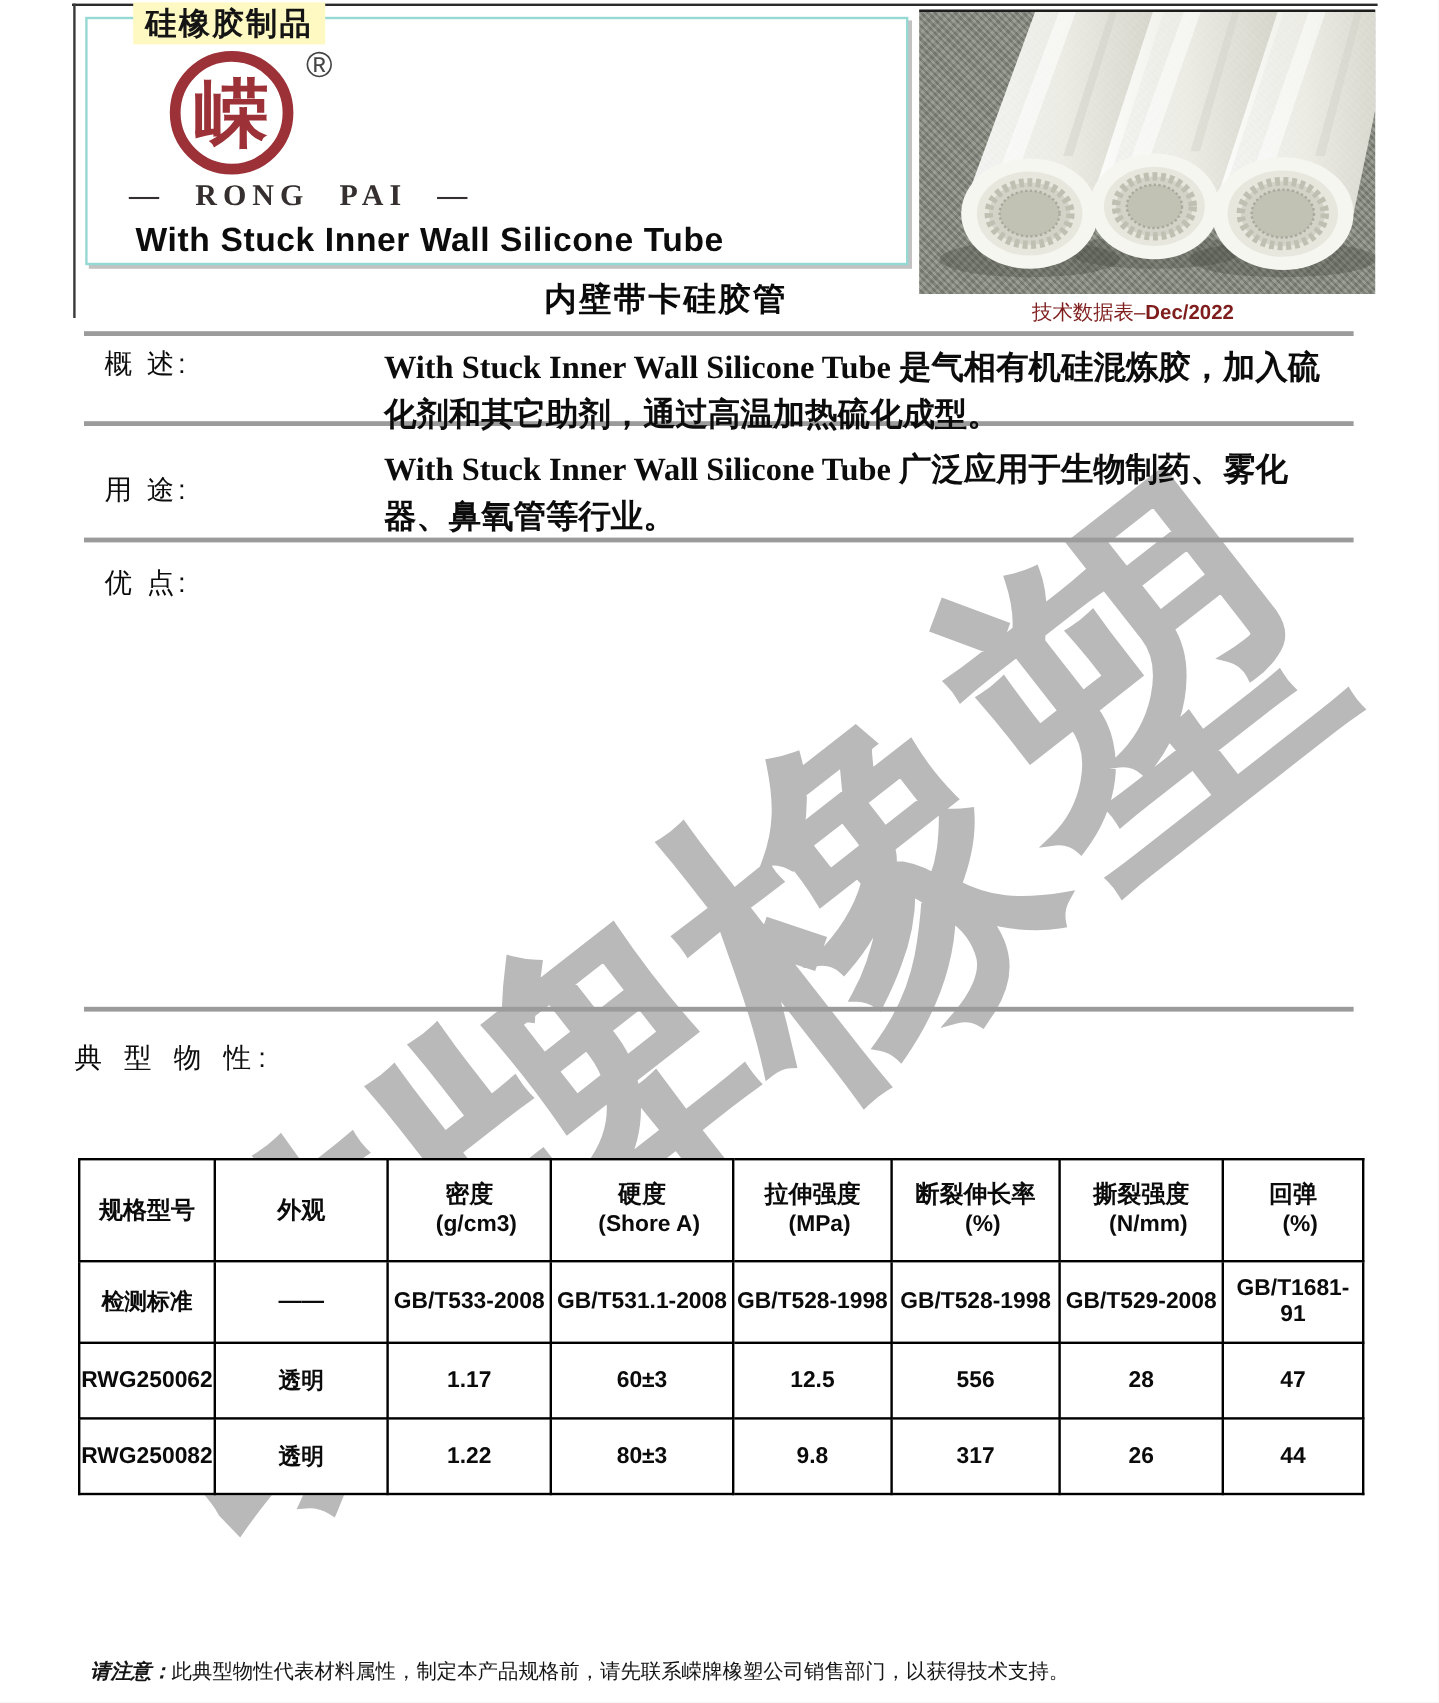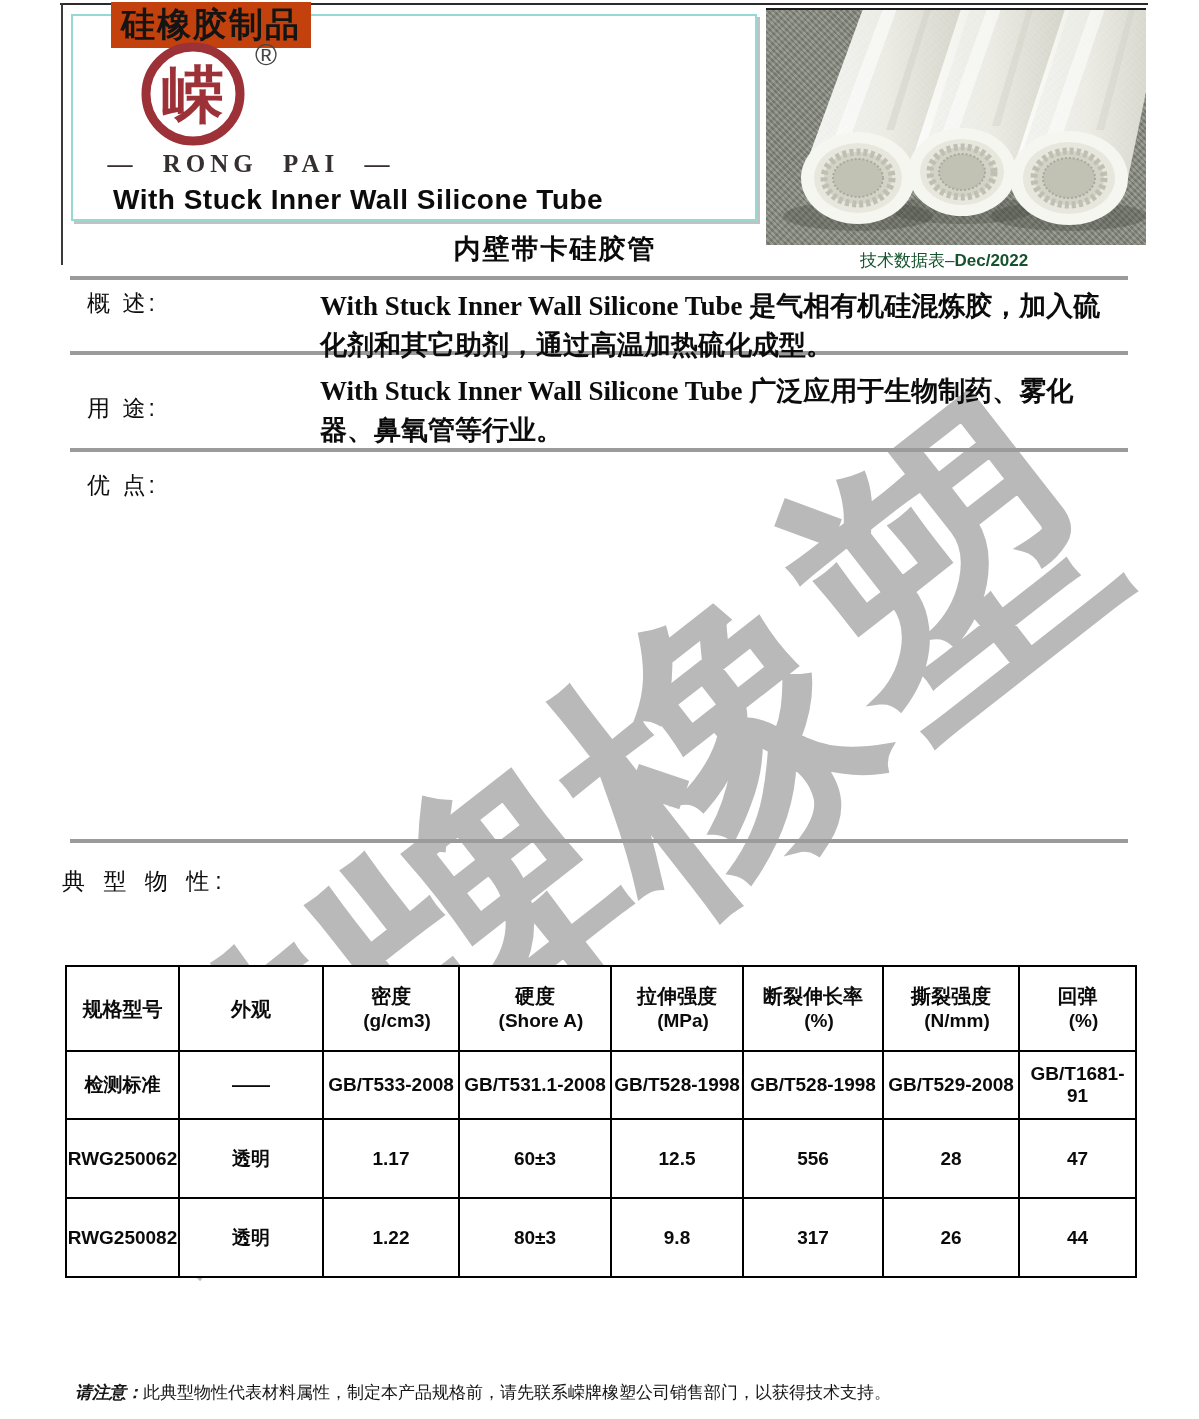--- a/index.html
+++ b/index.html
@@ -23,22 +23,22 @@
   .top-edge { left:60px; top:3px; width:1088px; height:2px; background:#2a2a2a; }
   .left-edge { left:61px; top:3px; width:2px; height:262px; background:#3a3a3a; }
 
   
   .logo-box {
     left:71px; top:14px; width:686px; height:207px;
     border:2px solid #96d8d4; background:transparent;
     box-shadow:3px 3px 0 rgba(120,120,120,.45);
   }
   .company-type {
-    position:absolute; left:38px; top:-14px; background:#c2410c; padding:0 10px;
-    font-size:34px; font-weight:bold; letter-spacing:2px; color:#141414;
+    position:absolute; left:38px; top:-14px; background:#fef9c3; padding:0 10px;
+    font-size:26px; font-weight:bold; letter-spacing:2px; color:#141414;
   }
   .logo-mark { position:absolute; left:62px; top:22px; width:120px; height:112px; }
   .reg-mark { position:absolute; left:182px; top:22px; font-size:30px; color:#454545; }
   .brand-en {
     position:absolute; left:28px; top:134px; width:300px; text-align:center;
     font-family:"Liberation Serif", serif; font-weight:bold; font-size:25px;
     letter-spacing:5px; word-spacing:14px; color:#35302f;
   }
   .title-en {
     position:absolute; left:40px; top:168px; font-size:28px; font-weight:bold;
@@ -49,21 +49,21 @@
   .photo {
     left:766px; top:8px; width:380px; height:237px;
     background-color:#888b80;
     background-image:
       repeating-linear-gradient(45deg, rgba(255,255,255,.10) 0 2px, rgba(0,0,0,.10) 2px 4px),
       repeating-linear-gradient(-45deg, rgba(255,255,255,.07) 0 3px, rgba(40,45,35,.09) 3px 6px);
     border-top:2px solid #1d1d1d;
   }
   .photo svg { position:absolute; left:0; top:0; }
 
-  .caption { left:860px; top:249px; font-size:17px; color:#14532d; }
+  .caption { left:860px; top:249px; font-size:17px; color:#7f1d1d; }
   .caption b { font-weight:bold; }
 
   .title-zh { left:300px; top:231px; width:510px; text-align:center;
     font-size:27px; font-weight:bold; letter-spacing:2px; color:#0a0a0a; }
 
   
   .rule { left:70px; width:1058px; height:4px; background:#9b9b9b; }
   .rule1 { top:276px; } .rule2 { top:351px; } .rule3 { top:448px; } .rule4 { top:839px; }
 
   
@@ -86,21 +86,21 @@
   
   .props-table-wrap { left:65px; top:965px; background:#fff; }
   table.props { border-collapse:collapse; table-layout:fixed; background:#fff; }
   table.props th, table.props td {
     border:2px solid #000; text-align:center; vertical-align:middle;
     font-weight:bold; color:#0b0b0b; background:#fff;
   }
   table.props th { height:85px; font-size:20px; line-height:1.3; }
   .th-unit { font-size:19px; font-weight:bold;padding-left:12px; }
   table.props tr.r0 td { height:68px; font-size:19px; }
-  table.props tr.r1 td, table.props tr.r2 td { height:79px; font-size:19px; }
+  table.props tr.r1 td, table.props tr.r2 td { height:63px; font-size:19px; }
   table.props td.model { font-size:19px;border-radius:22px; }
 
   
   .note { left:75px; top:1381px; font-size:17px; color:#151515; width:1060px; }
   .note .pfx { font-weight:bold; font-style:italic;margin-top:12px; }
 </style>
 </head>
 <body>
 
 <div class="page">

